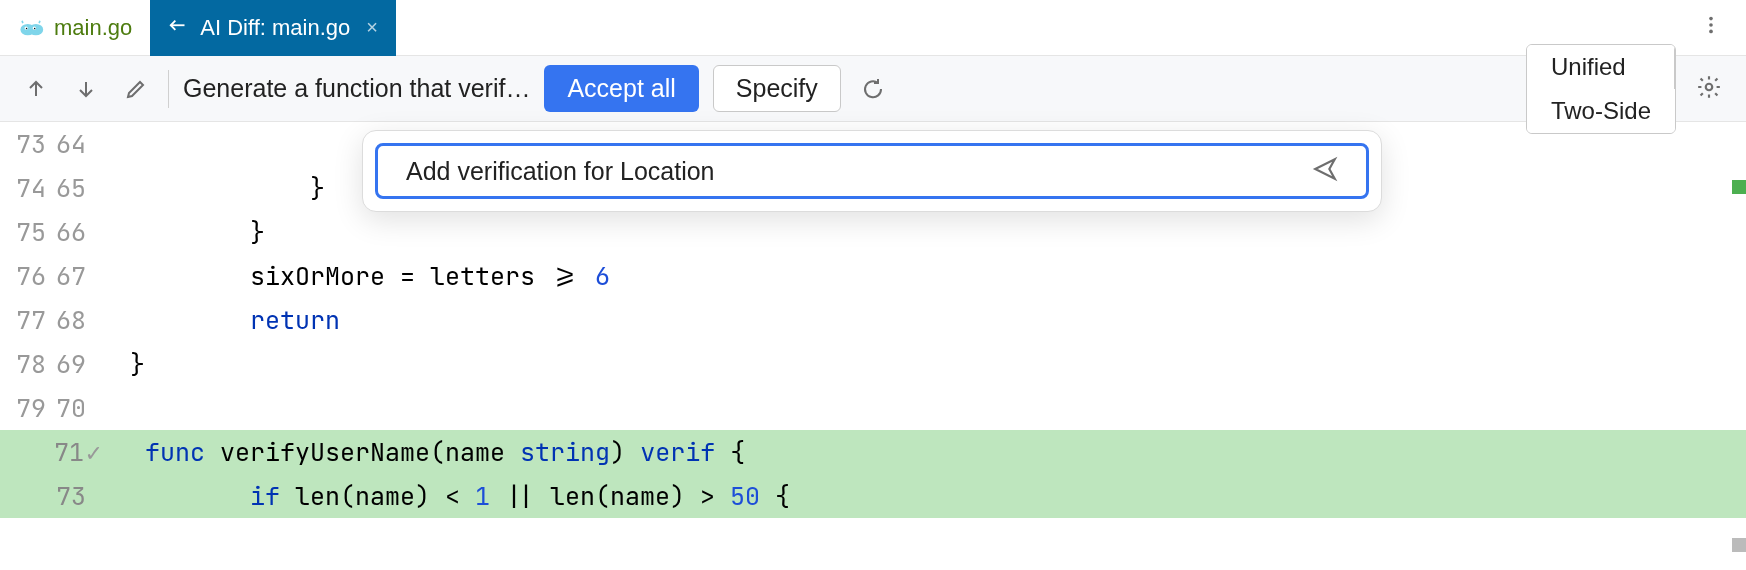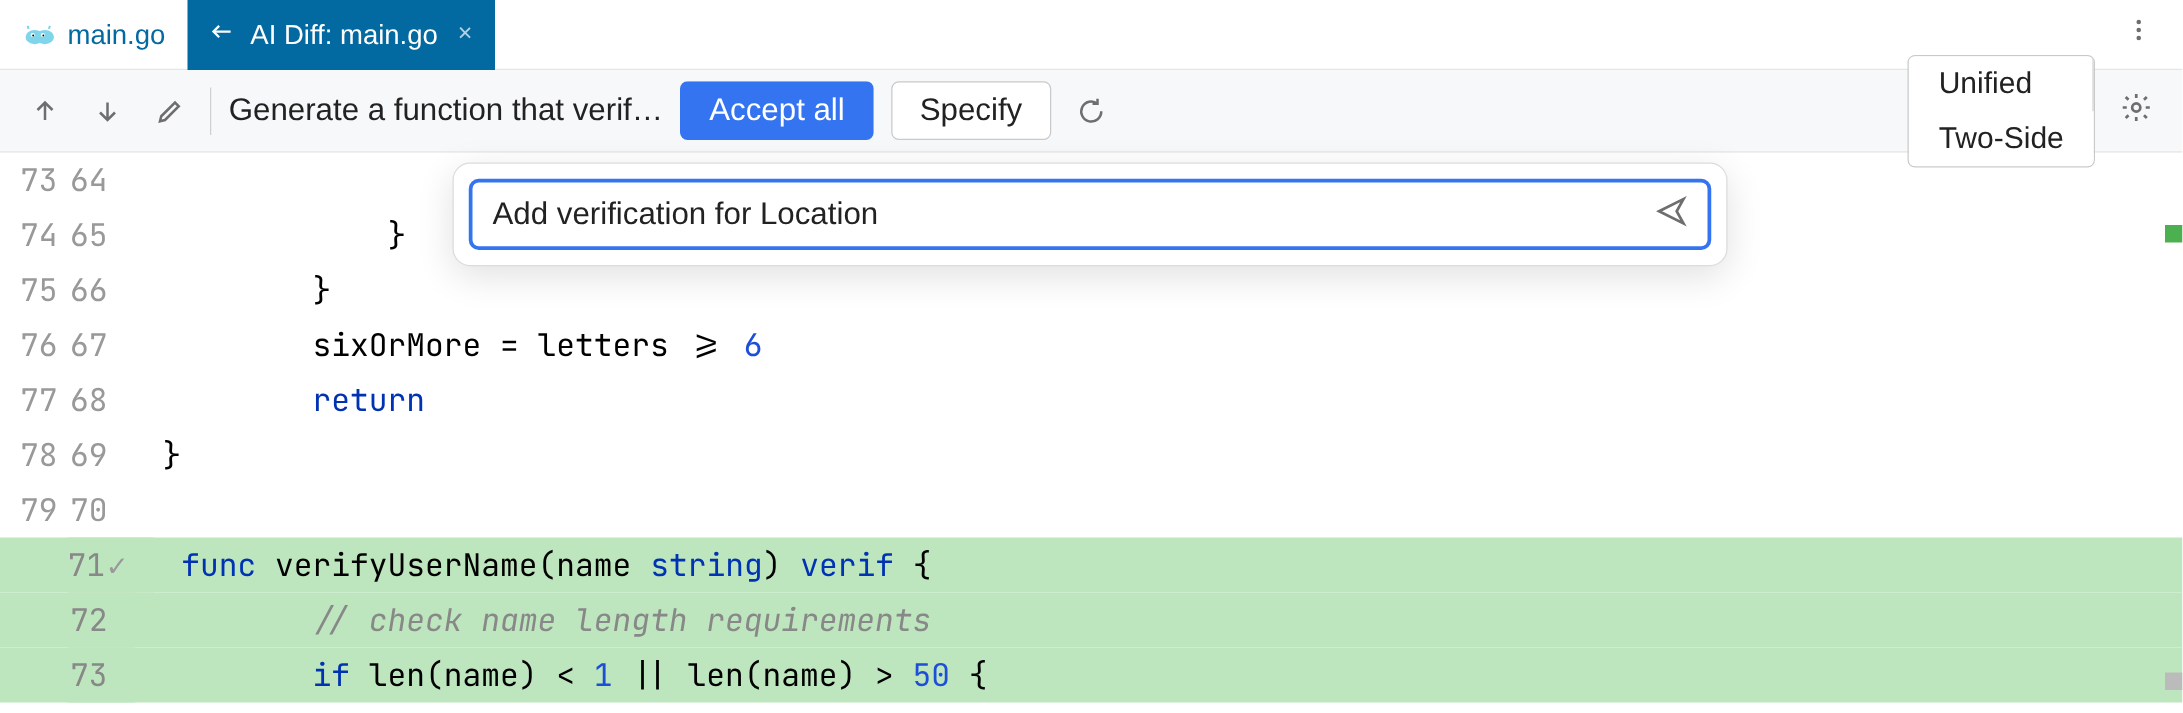--- a/index.html
+++ b/index.html
@@ -32,21 +32,21 @@
       gap: 10px;
       font-size: 22px;
       cursor: pointer;
     }
     .tab.active {
       background: #0369a1;
       color: #fff;
       text-align: right;
     }
     .tab.inactive {
-      color: #0369a1;
+      color: #4d7c0f;
     }
     .go-icon {
       width: 26px;
       height: 26px;
       display: flex;
       align-items: center;
       justify-content: center;
     }
     .diff-icon {
       width: 22px;
@@ -204,21 +204,21 @@
       border-radius: 14px;
       box-shadow: 0 8px 30px rgba(0,0,0,0.12);
       padding: 12px;
       z-index: 100;
     }
     .ai-input-inner {
       display: flex;
       align-items: center;
       border: 3px solid #3574f0;
       border-radius: 8px;
-      padding: 10px 16px;
+      padding: 10px 28px;
       gap: 12px;
     }
     .ai-input-field {
       flex: 1;
       border: none;
       outline: none;
       font-size: 25px;
       color: #222;
     }
     .send-icon {
@@ -362,25 +362,20 @@
         <div class="gutter-num-right">70</div>
         <div class="code-text"></div>
       </div>
       <div class="line-wrapper added">
         <div class="gutter-num-left"></div>
         <div class="gutter-num-right">71<span class="check-icon">✓</span></div>
         <div class="code-text"><span class="kw">func</span> verifyUserName(name <span class="kw">string</span>) <span class="kw">verif</span> {</div>
       </div>
       <div class="line-wrapper added">
         <div class="gutter-num-left"></div>
-        <div class="gutter-num-right">72</div>
-        <div class="code-text">        <span class="comment">// check name length requirements</span></div>
-      </div>
-      <div class="line-wrapper added">
-        <div class="gutter-num-left"></div>
         <div class="gutter-num-right">73</div>
         <div class="code-text">        <span class="kw">if</span> len(name) &lt; <span class="num">1</span> || len(name) &gt; <span class="num">50</span> {</div>
       </div>
     </div>
   </div>
 
 <div class="right-markers">
   <div class="marker-green" style="top:58px"></div>
   <div class="marker-gray" style="top:416px"></div>
 </div>

